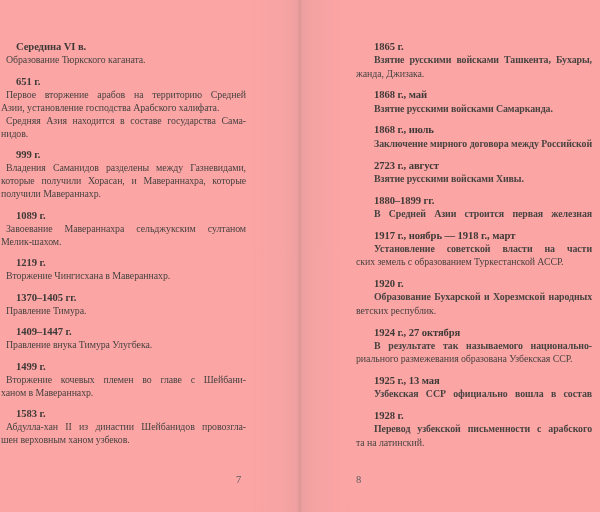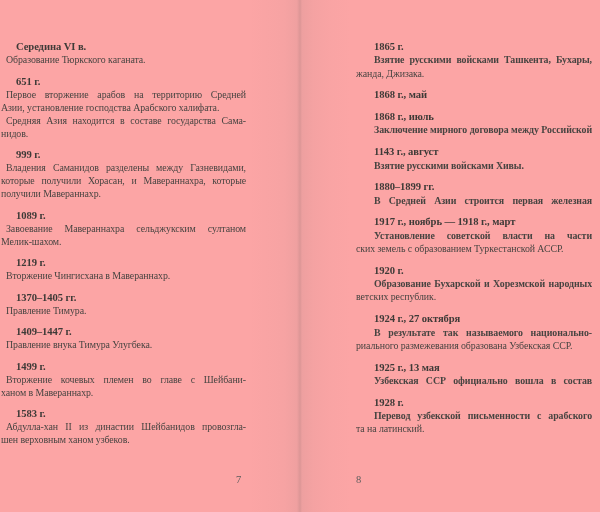--- a/index.html
+++ b/index.html
@@ -127,27 +127,28 @@
     </div>
 
   <div class="page-col col-right" id="right-entries">
       <div class="entry">
         <div class="date">1865 г.</div>
         <div class="line first">Взятие русскими войсками Ташкента, Бухары, Худ-</div>
         <div class="line last">жанда, Джизака.</div>
       </div>
       <div class="entry">
         <div class="date">1868 г., май</div>
+        <div class="line first last">Взятие русскими войсками Самарканда.</div>
       </div>
       <div class="entry">
         <div class="date">1868 г., июль</div>
         <div class="line first">Заключение мирного договора между Российской им-</div>
       </div>
       <div class="entry">
-        <div class="date">1143 г., август</div>
+        <div class="date">2723 г., август</div>
         <div class="line first last">Взятие русскими войсками Хивы.</div>
       </div>
       <div class="entry">
         <div class="date">1880–1899 гг.</div>
         <div class="line first last">В Средней Азии строится первая железная дорога.</div>
       </div>
       <div class="entry">
         <div class="date">1917 г., ноябрь — 1918 г., март</div>
         <div class="line first">Установление советской власти на части среднеазиат-</div>
         <div class="line last">ских земель с образованием Туркестанской АССР.</div>

